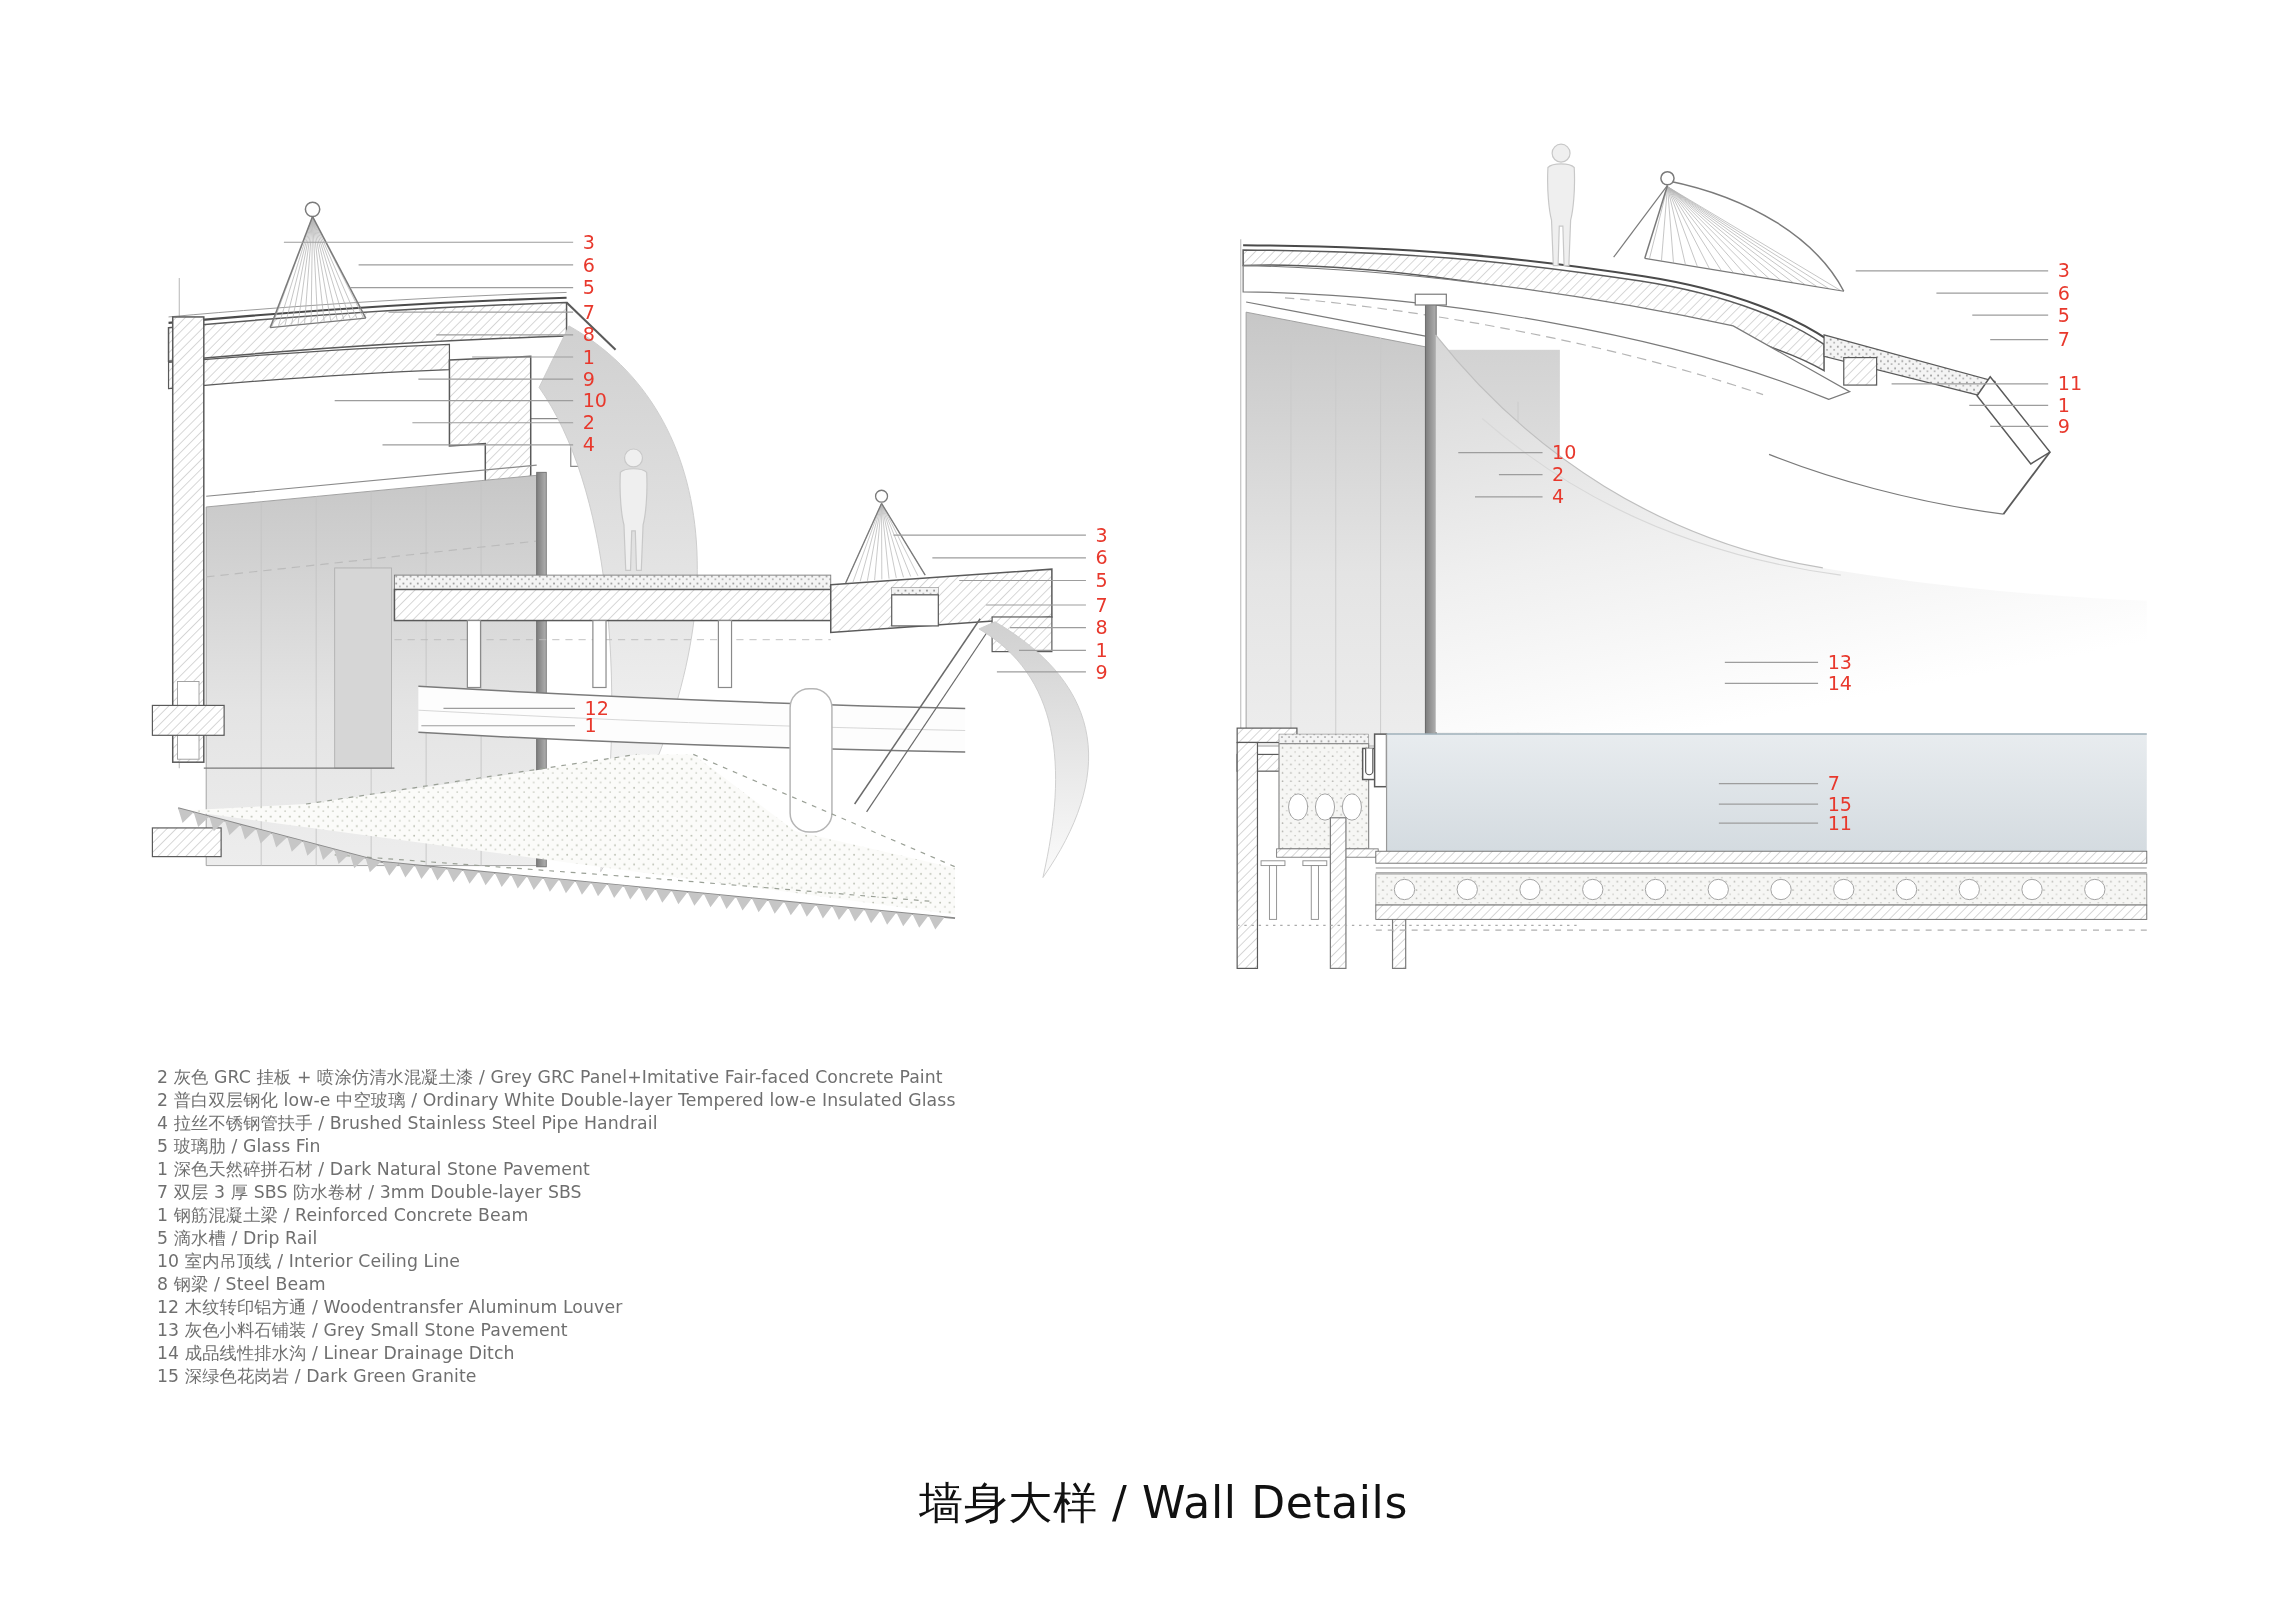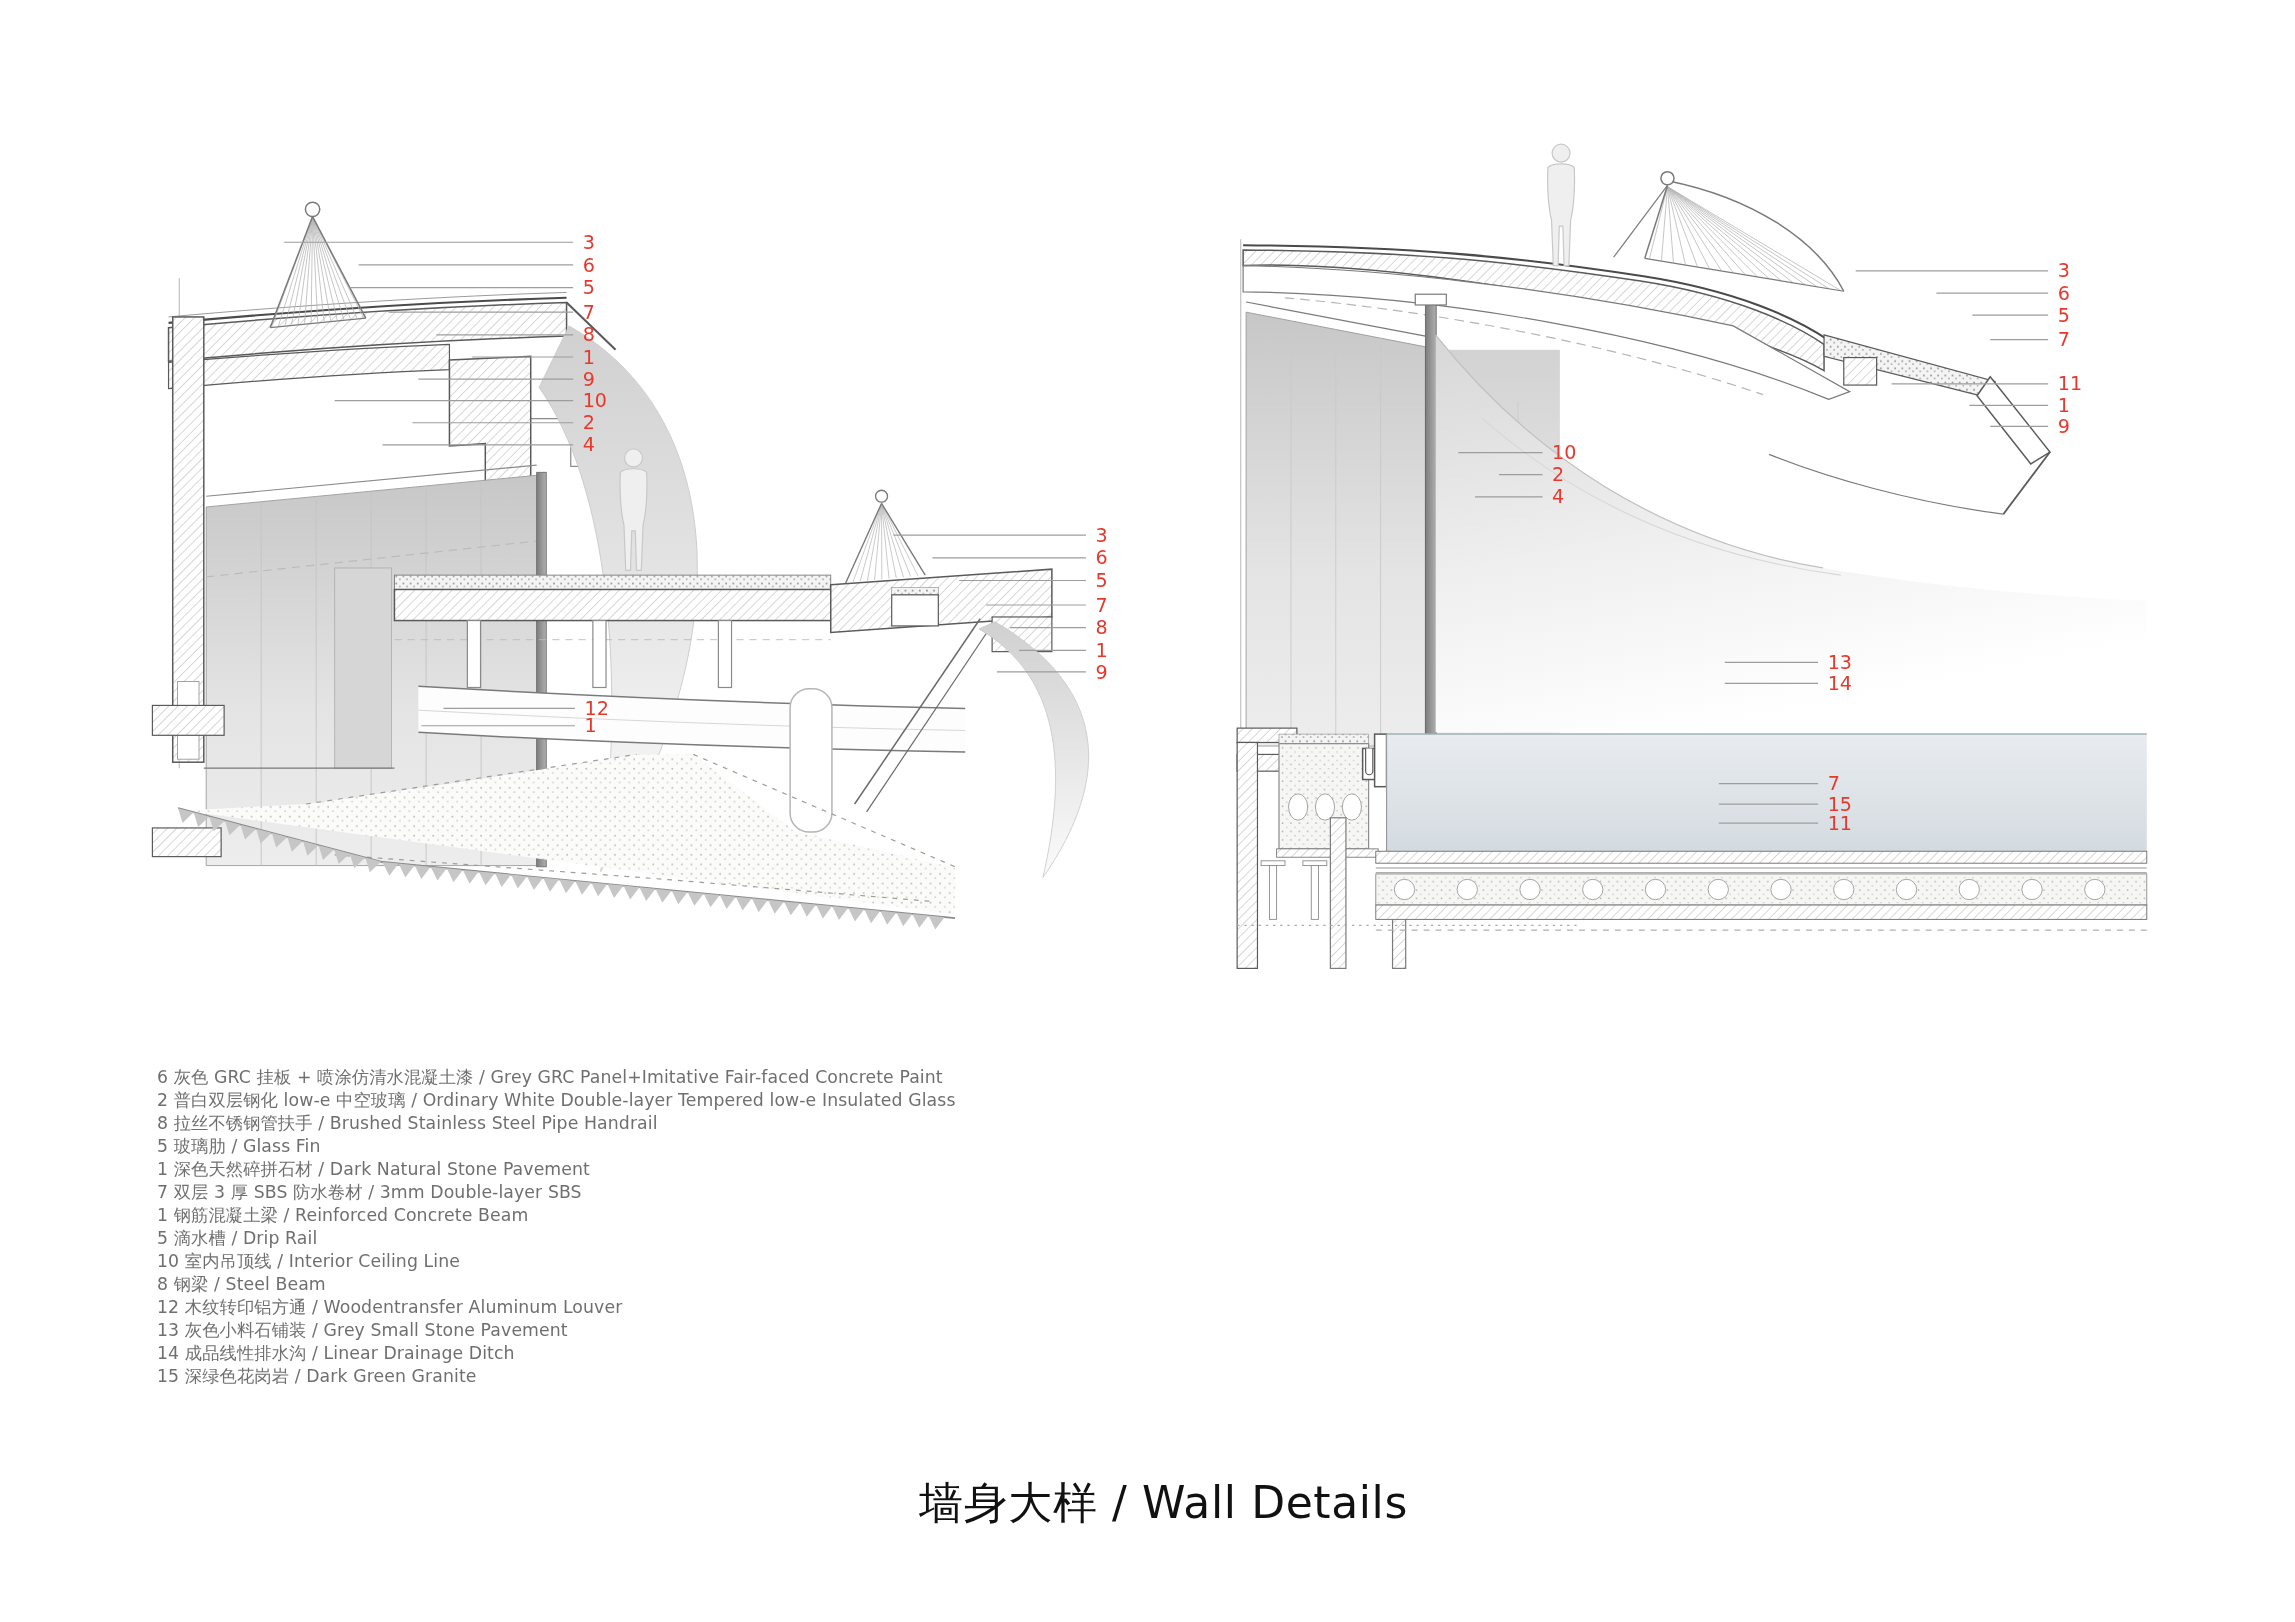--- a/index.html
+++ b/index.html
@@ -393,23 +393,23 @@
       <line x1="2876" y1="1311" x2="3042" y2="1311" stroke="#9d9d9d" stroke-width="2"></line>
       <text x="3058" y="1322" fill="#e8382c" font-size="32">7</text>
       <line x1="2876" y1="1345" x2="3042" y2="1345" stroke="#9d9d9d" stroke-width="2"></line>
       <text x="3058" y="1356" fill="#e8382c" font-size="32">15</text>
       <line x1="2876" y1="1377" x2="3042" y2="1377" stroke="#9d9d9d" stroke-width="2"></line>
       <text x="3058" y="1388" fill="#e8382c" font-size="32">11</text>
     </g>
   </svg>
 
 <div class="legend" id="legend">
-    <div class="legend-line">6 灰色 GRC 挂板 + 喷涂仿清水混凝土漆 / Grey GRC Panel+Imitative Fair-faced Concrete Paint</div>
+    <div class="legend-line">2 灰色 GRC 挂板 + 喷涂仿清水混凝土漆 / Grey GRC Panel+Imitative Fair-faced Concrete Paint</div>
     <div class="legend-line">2 普白双层钢化 low-e 中空玻璃 / Ordinary White Double-layer Tempered low-e Insulated Glass</div>
-    <div class="legend-line">8 拉丝不锈钢管扶手 / Brushed Stainless Steel Pipe Handrail</div>
+    <div class="legend-line">4 拉丝不锈钢管扶手 / Brushed Stainless Steel Pipe Handrail</div>
     <div class="legend-line">5 玻璃肋 / Glass Fin</div>
     <div class="legend-line">1 深色天然碎拼石材 / Dark Natural Stone Pavement</div>
     <div class="legend-line">7 双层 3 厚 SBS 防水卷材 / 3mm Double-layer SBS</div>
     <div class="legend-line">1 钢筋混凝土梁 / Reinforced Concrete Beam</div>
     <div class="legend-line">5 滴水槽 / Drip Rail</div>
     <div class="legend-line">10 室内吊顶线 / Interior Ceiling Line</div>
     <div class="legend-line">8 钢梁 / Steel Beam</div>
     <div class="legend-line">12 木纹转印铝方通 / Woodentransfer Aluminum Louver</div>
     <div class="legend-line">13 灰色小料石铺装 / Grey Small Stone Pavement</div>
     <div class="legend-line">14 成品线性排水沟 / Linear Drainage Ditch</div>

